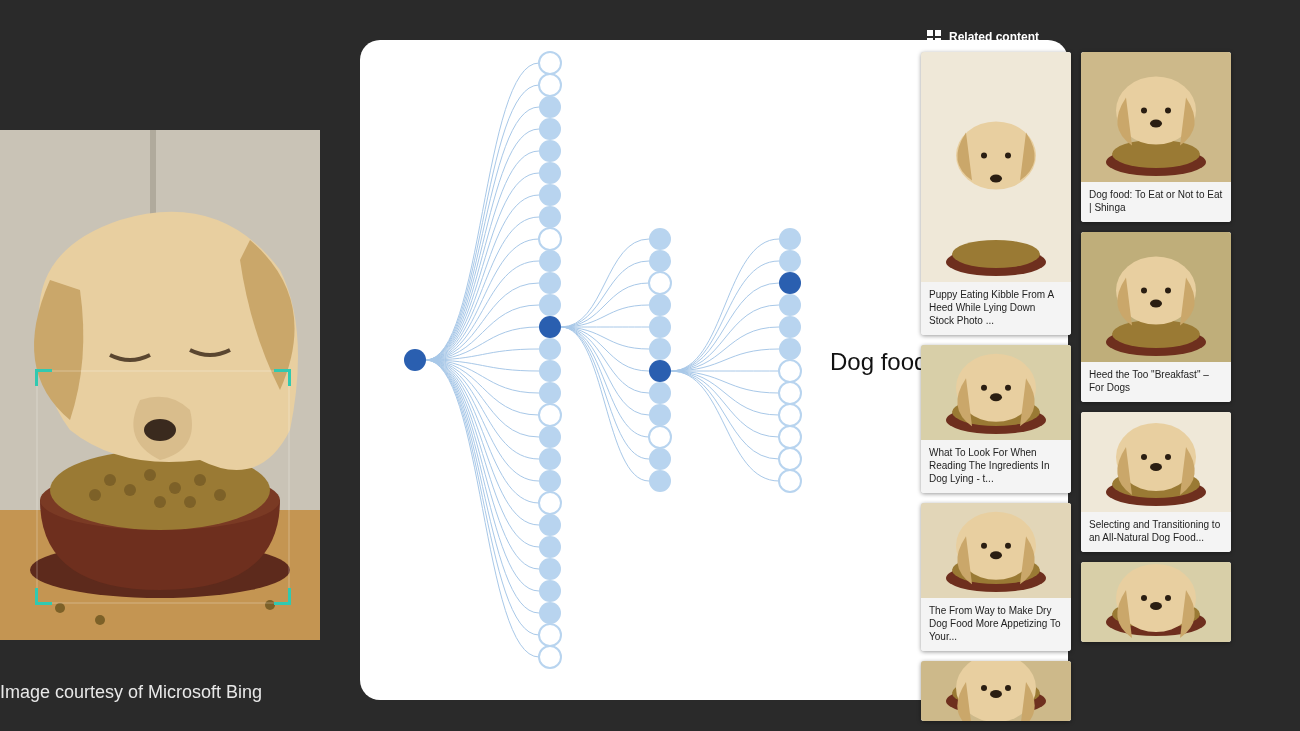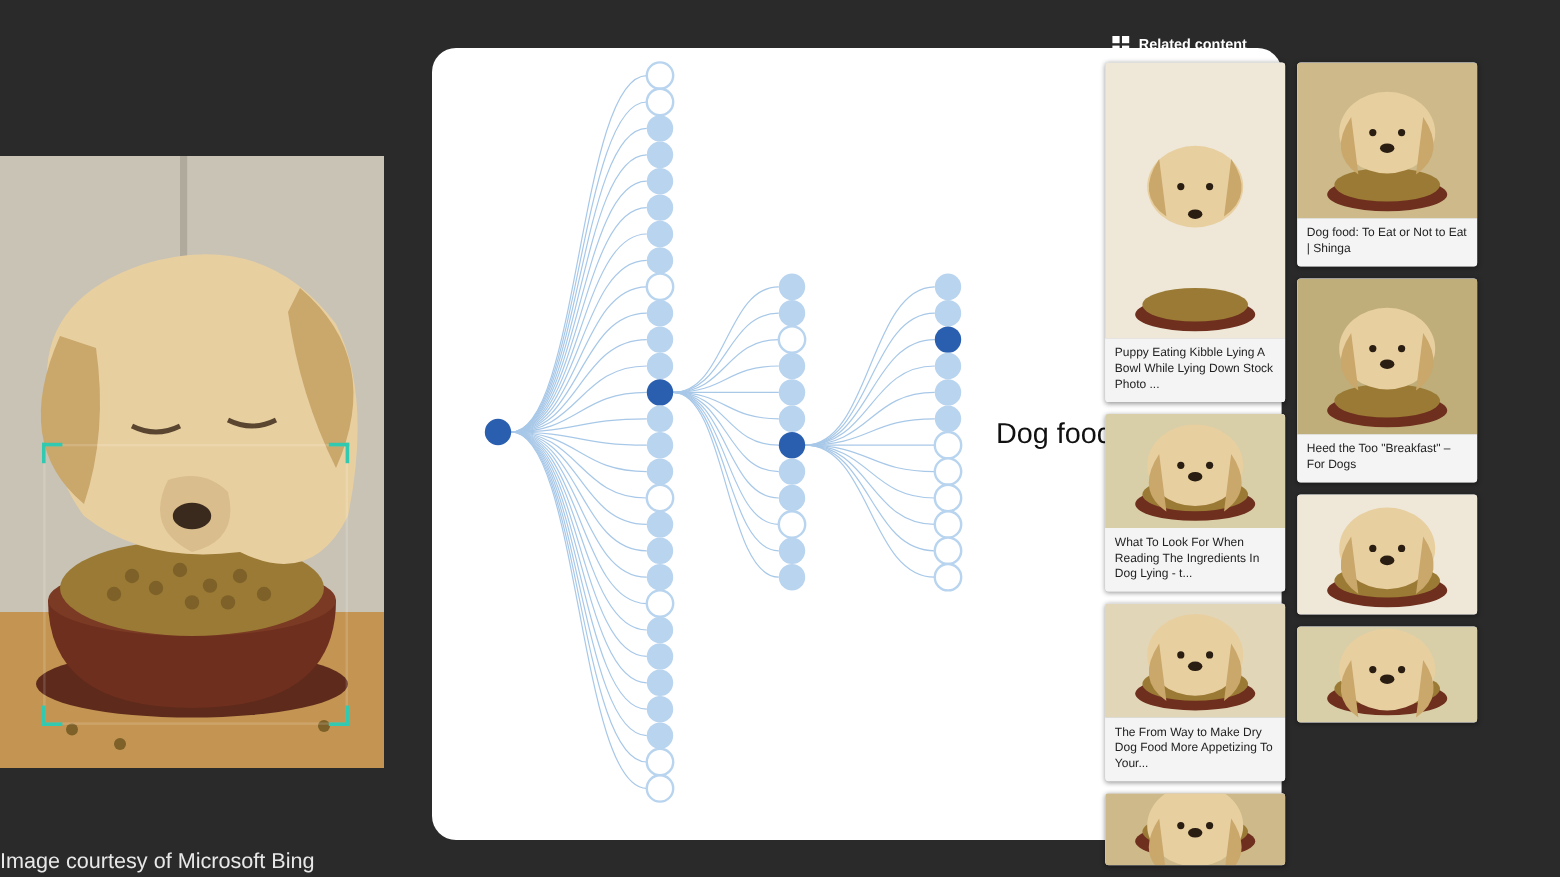--- a/index.html
+++ b/index.html
@@ -6,21 +6,21 @@
   .stage{position:relative;width:1300px;height:731px;}
   
   .source{position:absolute;left:0;top:130px;width:320px;height:510px;background:linear-gradient(180deg,#b8b2a4 0%,#c8bfa8 35%,#a88b5a 55%,#8b6b3a 70%,#c9a464 100%);overflow:hidden;}
   .source svg{position:absolute;left:0;top:0;}
   .crop{position:absolute;left:36px;top:240px;width:250px;height:230px;border:2px solid rgba(255,255,255,.15);}
   .crop .corner{position:absolute;width:14px;height:14px;border:3px solid #31c9b0;}
   .crop .tl{left:-3px;top:-3px;border-right:none;border-bottom:none;}
   .crop .tr{right:-3px;top:-3px;border-left:none;border-bottom:none;}
   .crop .bl{left:-3px;bottom:-3px;border-right:none;border-top:none;}
   .crop .br{right:-3px;bottom:-3px;border-left:none;border-top:none;}
-  .attrib{position:absolute;left:0;bottom:3px;color:#e8e8e8;font-size:18px;}
+  .attrib{position:absolute;left:0;bottom:28px;color:#e8e8e8;font-size:18px;}
   
   .diagram{position:absolute;left:360px;top:40px;width:708px;height:660px;background:#fff;border-radius:20px;}
   .diagram svg{position:absolute;left:0;top:0;}
   .output-label{position:absolute;left:830px;top:313px;color:#111;font-size:24px;}
   .diagram .output-label{left:470px;top:308px;}
   
   .related{position:absolute;right:10px;top:30px;width:369px;}
   .related-header{display:flex;align-items:center;gap:8px;color:#fff;font-size:12px;font-weight:600;margin:0 0 8px 6px;}
   .related-header .grid-icon{width:14px;height:14px;display:grid;grid-template-columns:1fr 1fr;grid-template-rows:1fr 1fr;gap:2px;}
   .related-header .grid-icon span{background:#fff;}
@@ -214,21 +214,21 @@
     <ellipse cx="75" cy="210" rx="50" ry="14" fill="#6e2f1e"></ellipse>
     <ellipse cx="75" cy="202" rx="44" ry="14" fill="#9a7a34"></ellipse>
     <ellipse cx="75" cy="103.5" rx="40" ry="34" fill="#e8cfa0"></ellipse>
     <path d="M45 80.5 q-20 30 6 48" fill="#caa76a"></path>
     <path d="M105 80.5 q20 30 -6 48" fill="#caa76a"></path>
     <circle cx="63" cy="103.5" r="3" fill="#2a1e12"></circle>
     <circle cx="87" cy="103.5" r="3" fill="#2a1e12"></circle>
     <ellipse cx="75" cy="126.50000000000001" rx="6" ry="4" fill="#2a1e12"></ellipse>
   </svg>
             </div>
-            <div class="caption">Puppy Eating Kibble Lying A Bowl While Lying Down Stock Photo ...</div>
+            <div class="caption">Puppy Eating Kibble From A Heed While Lying Down Stock Photo ...</div>
           </div>
           <div class="card">
             <div class="thumb" style="height: 95px;">
               <svg width="150" height="95" viewBox="0 0 150 95">
     <rect width="150" height="95" fill="#d8cfa8"></rect>
     <ellipse cx="75" cy="75" rx="50" ry="14" fill="#6e2f1e"></ellipse>
     <ellipse cx="75" cy="67" rx="44" ry="14" fill="#9a7a34"></ellipse>
     <ellipse cx="75" cy="42.75" rx="40" ry="34" fill="#e8cfa0"></ellipse>
     <path d="M45 33.25 q-20 30 6 48" fill="#caa76a"></path>
     <path d="M105 33.25 q20 30 -6 48" fill="#caa76a"></path>
@@ -311,20 +311,21 @@
     <ellipse cx="75" cy="80" rx="50" ry="14" fill="#6e2f1e"></ellipse>
     <ellipse cx="75" cy="72" rx="44" ry="14" fill="#9a7a34"></ellipse>
     <ellipse cx="75" cy="45" rx="40" ry="34" fill="#e8cfa0"></ellipse>
     <path d="M45 35 q-20 30 6 48" fill="#caa76a"></path>
     <path d="M105 35 q20 30 -6 48" fill="#caa76a"></path>
     <circle cx="63" cy="45" r="3" fill="#2a1e12"></circle>
     <circle cx="87" cy="45" r="3" fill="#2a1e12"></circle>
     <ellipse cx="75" cy="55.00000000000001" rx="6" ry="4" fill="#2a1e12"></ellipse>
   </svg>
             </div>
+            <div class="caption">Selecting and Transitioning to an All-Natural Dog Food...</div>
           </div>
           <div class="card">
             <div class="thumb" style="height: 80px;">
               <svg width="150" height="80" viewBox="0 0 150 80">
     <rect width="150" height="80" fill="#d8cfa8"></rect>
     <ellipse cx="75" cy="60" rx="50" ry="14" fill="#6e2f1e"></ellipse>
     <ellipse cx="75" cy="52" rx="44" ry="14" fill="#9a7a34"></ellipse>
     <ellipse cx="75" cy="36" rx="40" ry="34" fill="#e8cfa0"></ellipse>
     <path d="M45 28 q-20 30 6 48" fill="#caa76a"></path>
     <path d="M105 28 q20 30 -6 48" fill="#caa76a"></path>

